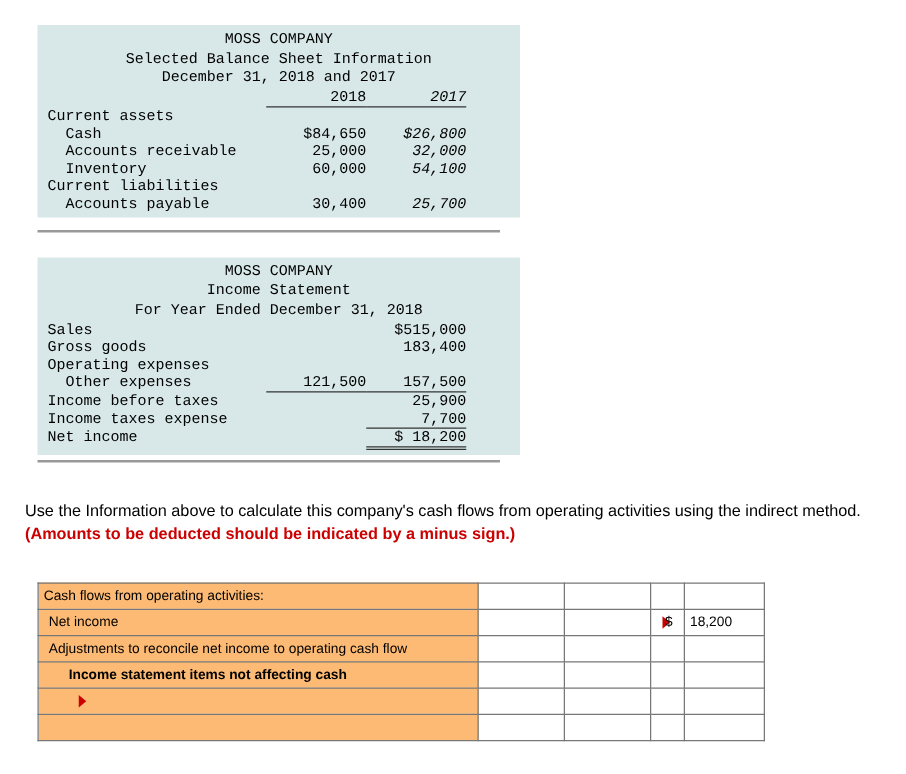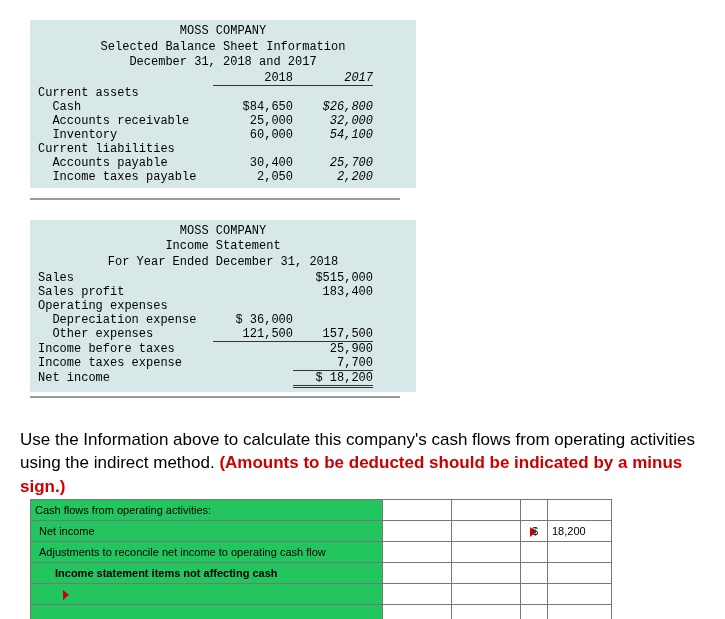--- a/index.html
+++ b/index.html
@@ -40,35 +40,35 @@
   }
   .is-header { text-align: center; line-height: 1.3; }
   .is-row { display: flex; }
   .is-label { flex: 0 0 175px; white-space: pre; }
   .is-c1 { flex: 0 0 80px; text-align: right; }
   .is-c2 { flex: 0 0 80px; text-align: right; }
   .ul1 { border-bottom: 1px solid #333; }
   .ul2 { border-bottom: 3px double #333; }
   .hr2 { border-top: 2px solid #999; margin: 4px 0 30px 10px; width: 370px; }
 
-  .instructions { font-size: 17px; line-height: 1.4; }
+  .instructions { font-size: 13px; line-height: 1.4; margin-bottom: 30px; }
   .red { color: #c00; font-weight: bold; }
 
   table.cf {
     border-collapse: collapse;
     font-size: 11px;
     margin-left: 10px;
   }
   table.cf td {
     border: 1px solid #777;
     padding: 2px 4px;
     height: 16px;
     background: #fff;
   }
-  table.cf td.lbl { width: 315px; background: #22c55e; }
+  table.cf td.lbl { width: 315px; background: #fdba74; }
   table.cf td.c1 { width: 60px; text-align: right; }
   table.cf td.c2 { width: 60px; text-align: right; }
   table.cf td.sym { width: 18px; text-align: center; }
   table.cf td.c3 { width: 55px; }
   .indent1 { padding-left: 8px !important; }
   .indent2 { padding-left: 24px !important; font-weight: bold; }
   .indent3 { padding-left: 32px !important; }
   .triangle {
     display: inline-block;
     width: 0; height: 0;
@@ -112,52 +112,42 @@
     <span class="bs-c2">54,100</span>
   </div>
   <div class="bs-row">
       <span class="bs-label">Current liabilities</span>
     </div>
   <div class="bs-row">
     <span class="bs-label">  Accounts payable</span>
     <span class="bs-c1">30,400</span>
     <span class="bs-c2">25,700</span>
   </div>
-  <div class="bs-row">
-    <span class="bs-label">  Income taxes payable</span>
-    <span class="bs-c1">2,050</span>
-    <span class="bs-c2">2,200</span>
-  </div>
 </div>
 <div class="hr1"></div>
 
 <div class="income-stmt">
   <div class="is-header">
     <div>MOSS COMPANY</div>
     <div>Income Statement</div>
     <div>For Year Ended December 31, 2018</div>
   </div>
   <div class="is-row">
     <span class="is-label">Sales</span>
     <span class="is-c1"></span>
     <span class="is-c2">$515,000</span>
   </div>
   <div class="is-row">
-    <span class="is-label">Sales profit</span>
+    <span class="is-label">Gross goods</span>
     <span class="is-c1"></span>
     <span class="is-c2">183,400</span>
   </div>
   <div class="is-row">
       <span class="is-label">Operating expenses</span>
     </div>
-  <div class="is-row">
-    <span class="is-label">  Depreciation expense</span>
-    <span class="is-c1">$ 36,000</span>
-    <span class="is-c2"></span>
-  </div>
   <div class="is-row">
     <span class="is-label">  Other expenses</span>
     <span class="is-c1 ul1">121,500</span>
     <span class="is-c2 ul1">157,500</span>
   </div>
   <div class="is-row">
     <span class="is-label">Income before taxes</span>
     <span class="is-c1"></span>
     <span class="is-c2">25,900</span>
   </div>

